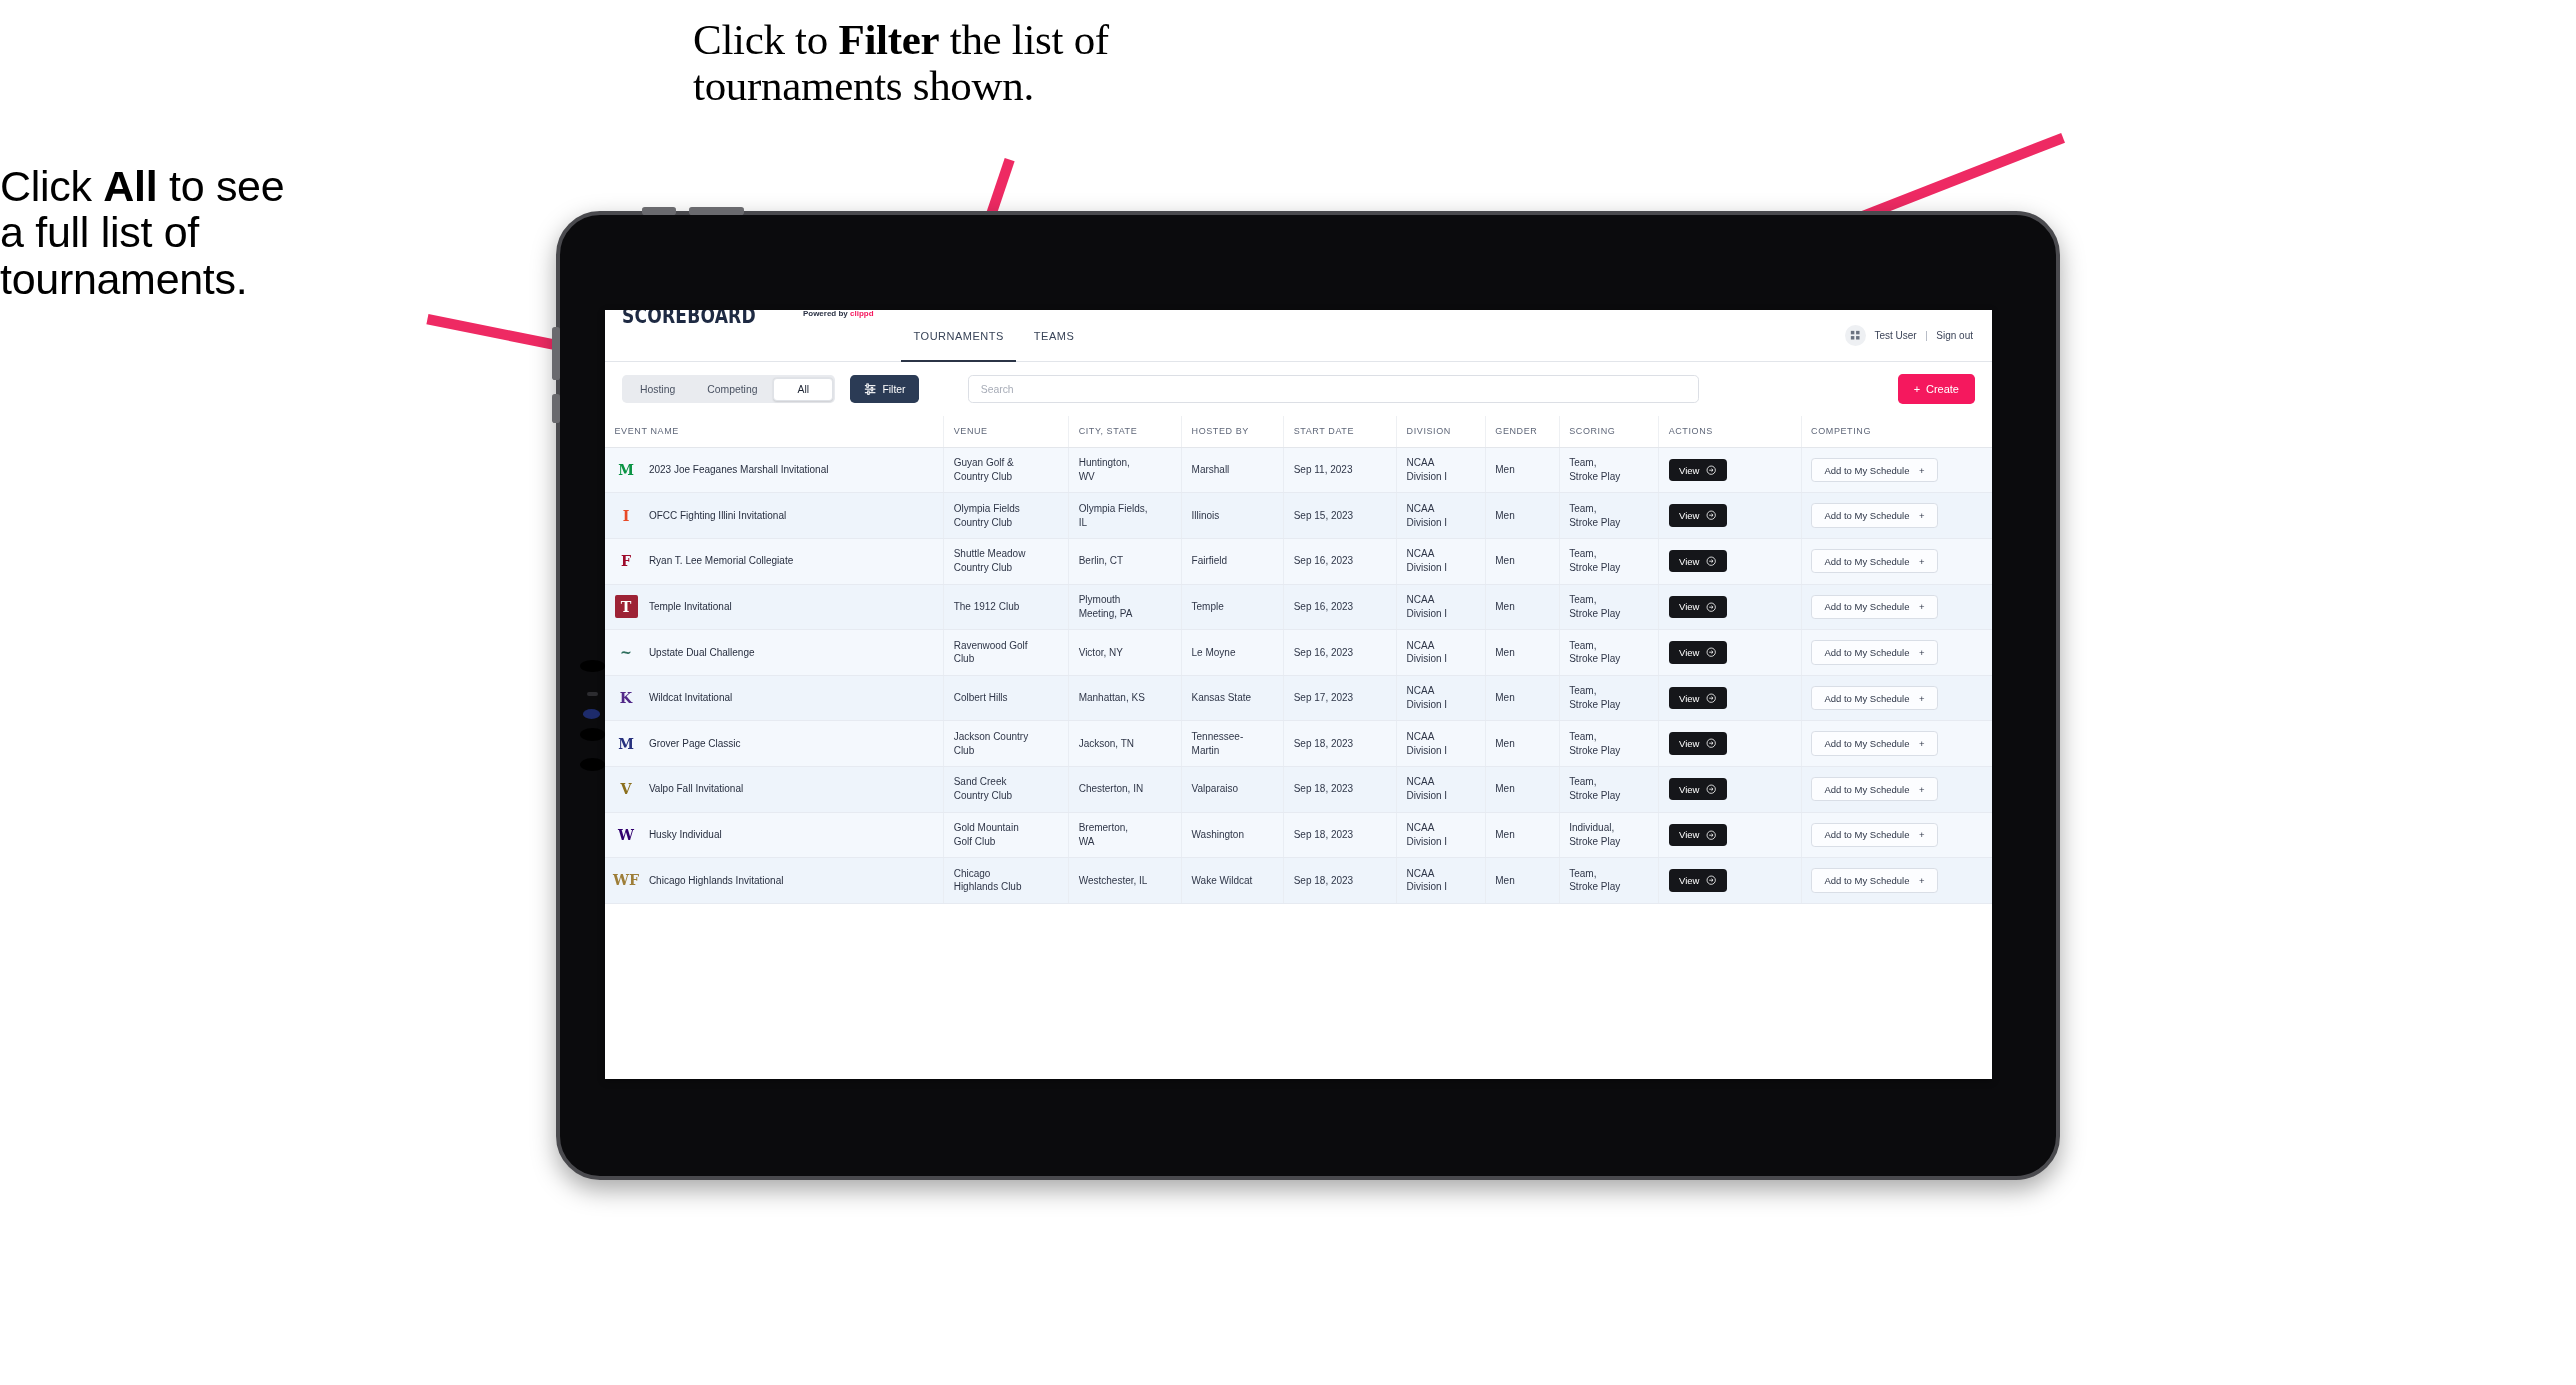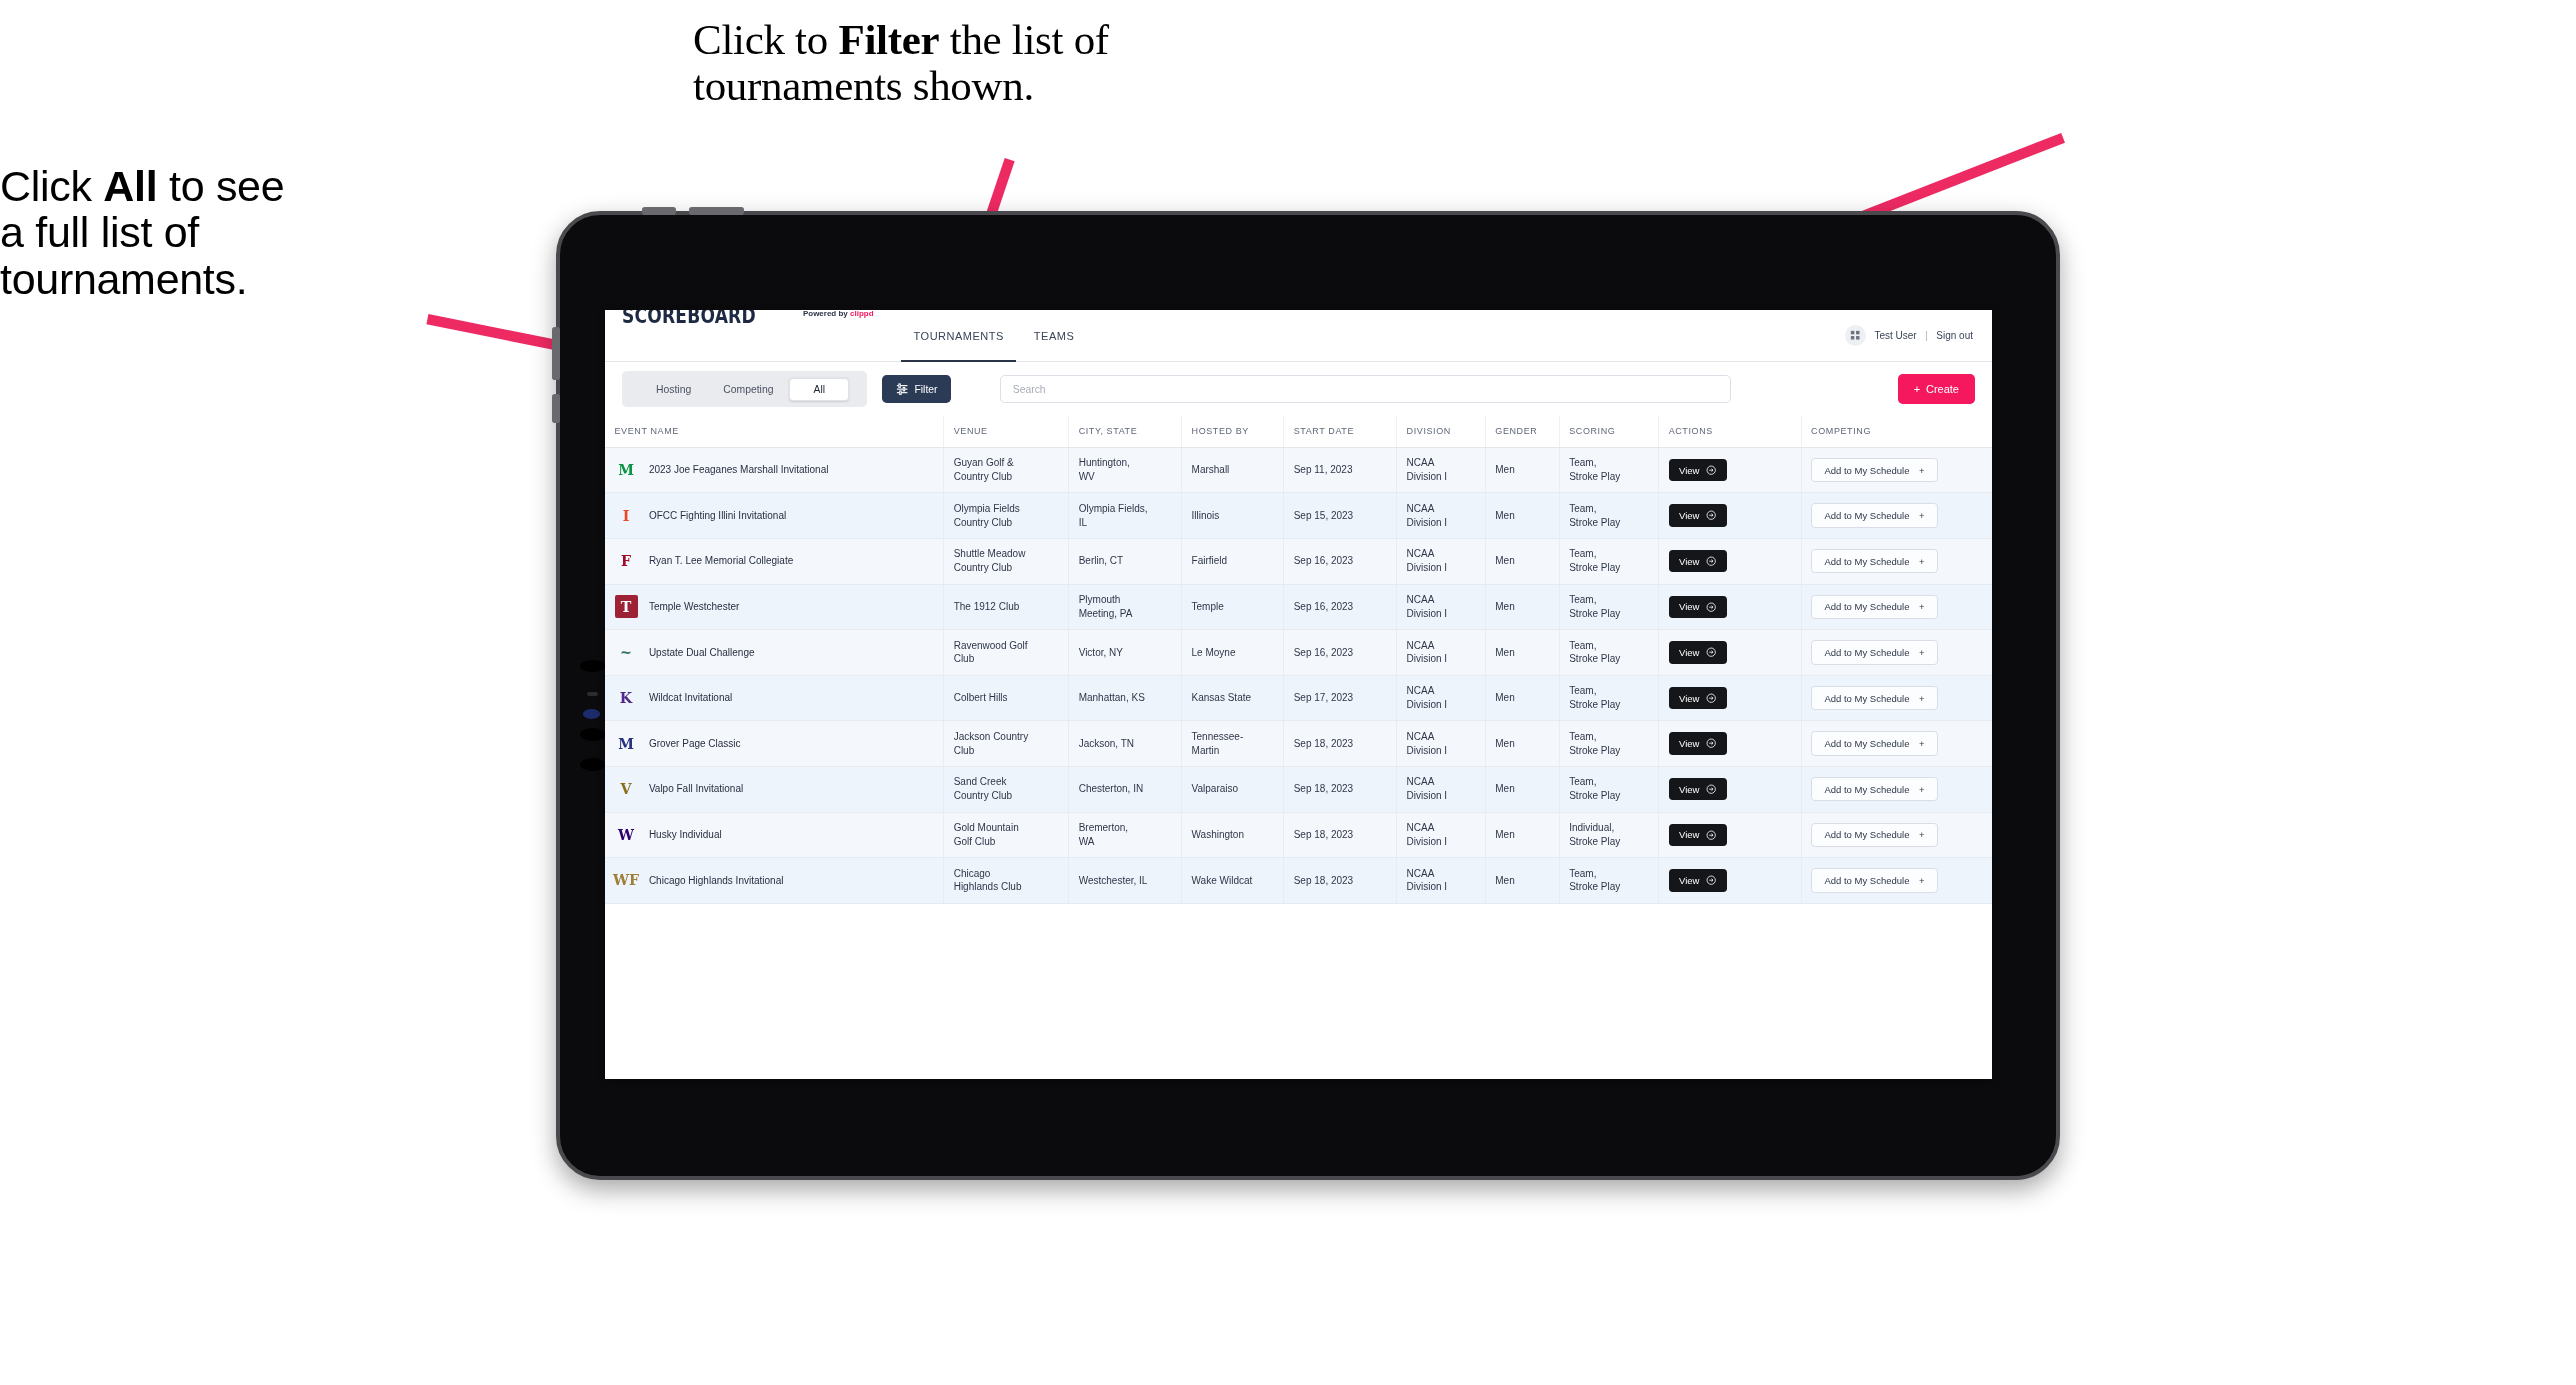--- a/index.html
+++ b/index.html
@@ -142,21 +142,21 @@
     height: 54px;
     background: #ffffff;
     display: flex; align-items: center;
     padding: 0 17px;
     gap: 9.5px;
   }
   #segmented {
     display: flex;
     background: #e9ebef;
     border-radius: 4.7px;
-    padding: 18px;
+    padding: 2px;
     height: 28.5px;
     align-items: center;
   }
   .seg {
     font-size: 10.4px;
     color: #4a5262;
     padding: 0 16px;
     height: 23px;
     display: flex; align-items: center;
     border-radius: 3.8px;
@@ -464,21 +464,21 @@
                   </button></td>
                 <td><button class="btn-add">
                     <span>Add to My Schedule</span>
                     <span>+</span>
                   </button></td>
               </tr>
               <tr class="alt">
                 <td>
                   <div class="evt">
                     <span class="logo" style="color:#ffffff;background:#9d2235">T</span>
-                    <span class="evt-name">Temple Westchester</span>
+                    <span class="evt-name">Temple Invitational</span>
                   </div>
                 </td>
                 <td>The 1912 Club</td>
                 <td>Plymouth<br>Meeting, PA</td>
                 <td>Temple</td>
                 <td>Sep 16, 2023</td>
                 <td>NCAA<br>Division I</td>
                 <td>Men</td>
                 <td>Team,<br>Stroke Play</td>
                 <td><button class="btn-view">

